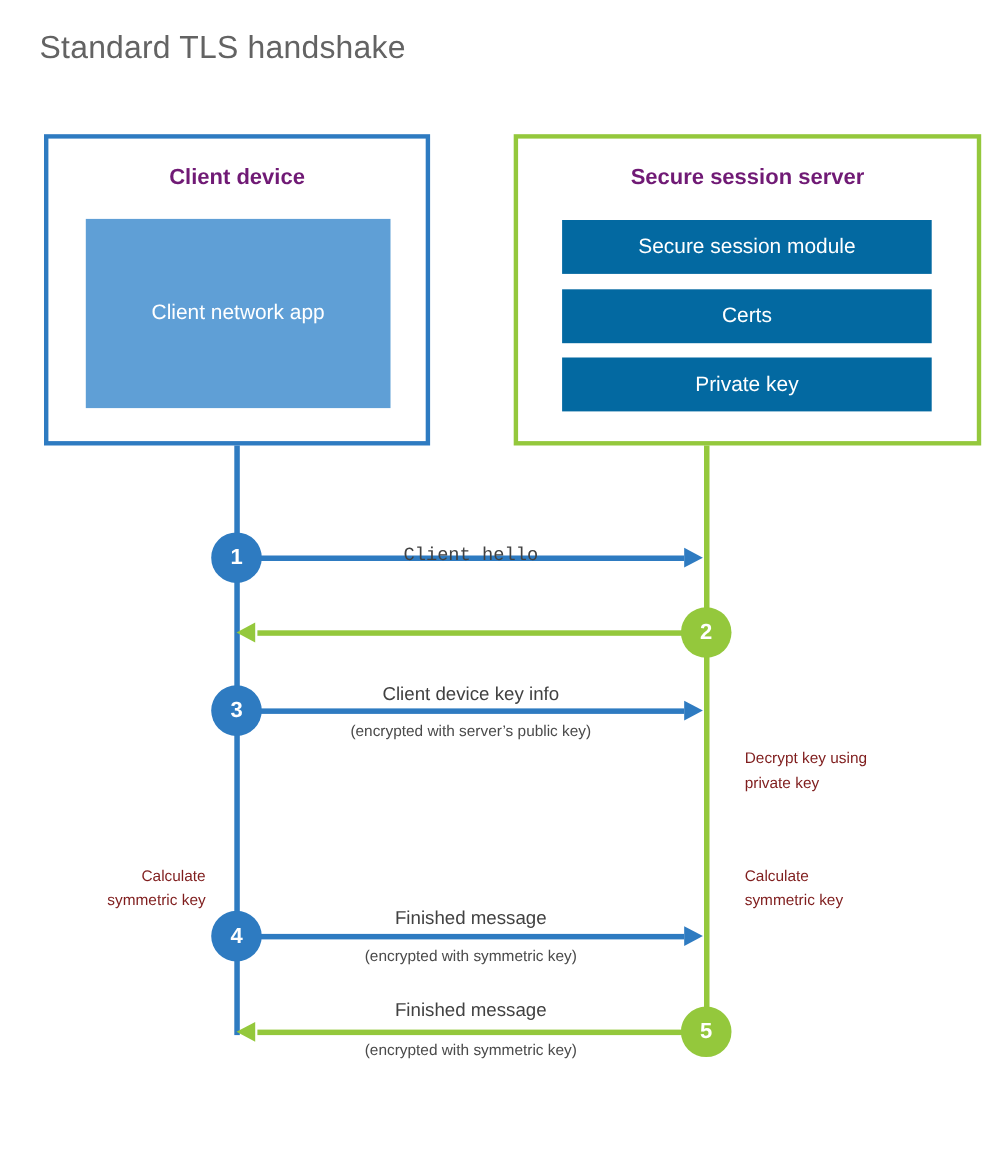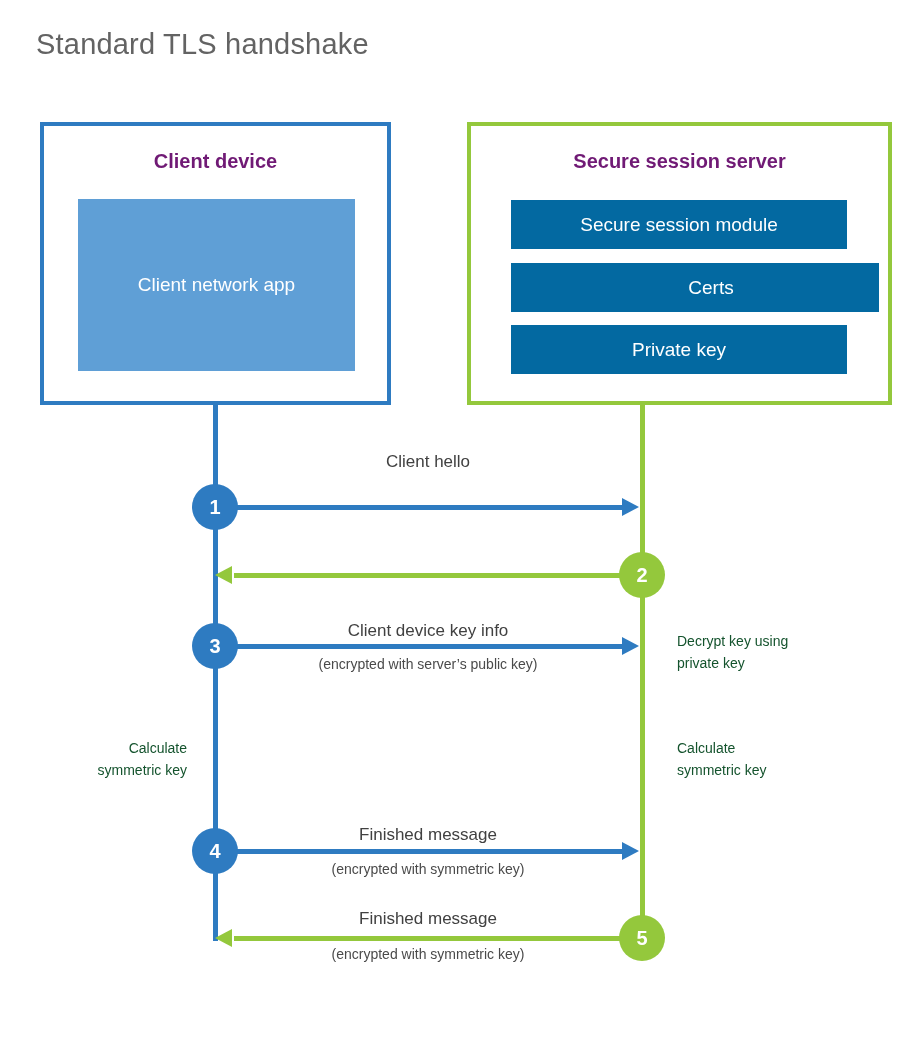--- a/index.html
+++ b/index.html
@@ -28,21 +28,21 @@
     background:#5f9fd6;color:#ffffff;font-size:19px;line-height:1.5;
     display:flex;align-items:center;justify-content:center;text-align:center;
     padding:0 40px;box-sizing:border-box;
   }
   .server-module{
     position:absolute;left:40px;width:336px;height:49px;
     background:#0369a1;color:#ffffff;font-size:19px;
     display:flex;align-items:center;justify-content:center;text-align:center;
   }
   .server-module.m0{top:74px;}
-  .server-module.m1{top:137px;padding-left:32px;}
+  .server-module.m1{top:137px;}
   .server-module.m2{top:199px;}
   
   .vline{position:absolute;width:5px;top:405px;}
   .vline.blue{left:213px;height:536px;background:#2e7bc1;}
   .vline.green{left:640px;height:533px;background:#94c83c;}
   
   .circle{
     position:absolute;width:46px;height:46px;border-radius:50%;
     color:#ffffff;font-size:20px;font-weight:700;
     display:flex;align-items:center;justify-content:center;
@@ -64,28 +64,29 @@
   .y5{top:936px;} .y5h{top:929px;}
   
   .alabel{
     position:absolute;left:428px;transform:translateX(-50%);
     white-space:nowrap;font-size:17px;color:#414141;
   }
   .asub{
     position:absolute;left:428px;transform:translateX(-50%);
     white-space:nowrap;font-size:14px;color:#4a4a4a;
   }
-  .l1{top:452px;} .l2{top:550px;}
+  .l1{top:496px;font-family:Liberation Mono, monospace;} .l2{top:550px;}
   .l3{top:621px;} .s3{top:656px;}
   .l4{top:825px;} .s4{top:861px;}
   .l5{top:909px;} .s5{top:946px;}
   
   .note{
-    position:absolute;font-size:14px;line-height:1.6;color:#14532d;
+    position:absolute;font-size:14px;line-height:1.6;color:#7f1d1d;
     white-space:pre-line;
+    margin-top:48px;
   }
   .note.left-calc{right:713px;top:737px;text-align:right;}
   .note.right-decrypt{left:677px;top:630px;}
   .note.right-calc{left:677px;top:737px;}
 </style>
 </head>
 <body>
 
 <div class="canvas">
 

